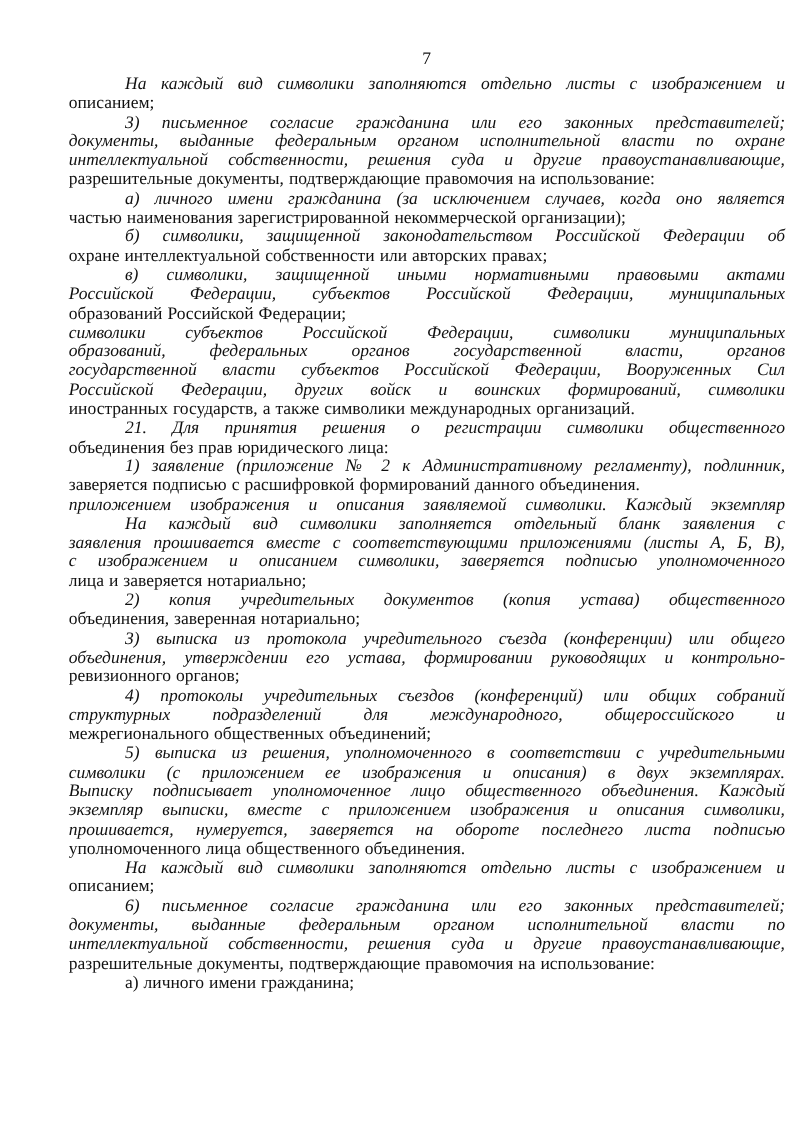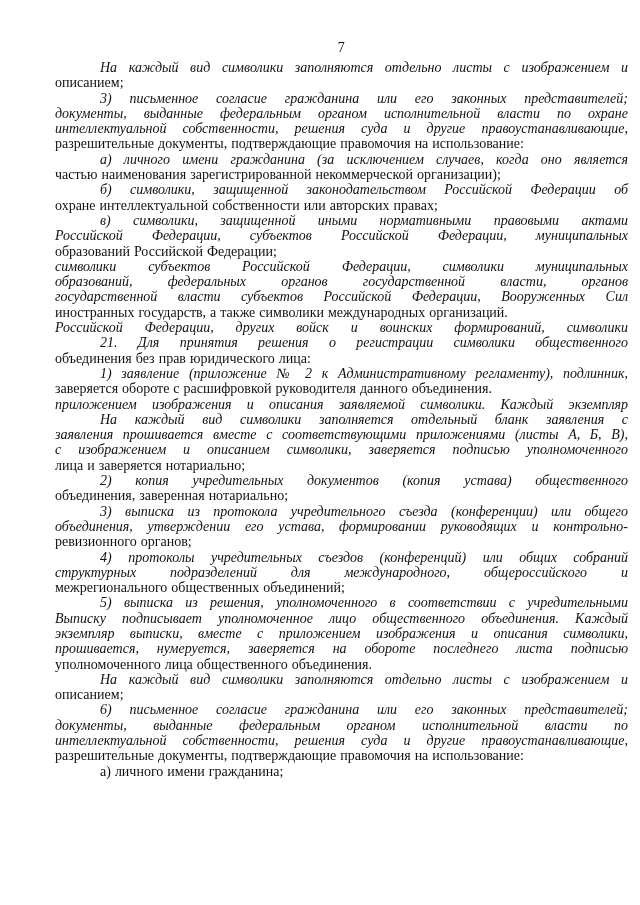--- a/index.html
+++ b/index.html
@@ -57,40 +57,41 @@
       <div class="line indent just">а) личного имени гражданина (за исключением случаев, когда оно является</div>
       <div class="line">частью наименования зарегистрированной некоммерческой организации);</div>
       <div class="line indent just">б) символики, защищенной законодательством Российской Федерации об</div>
       <div class="line">охране интеллектуальной собственности или авторских правах;</div>
       <div class="line indent just">в) символики, защищенной иными нормативными правовыми актами</div>
       <div class="line just">Российской Федерации, субъектов Российской Федерации, муниципальных</div>
       <div class="line">образований Российской Федерации;</div>
       <div class="line just">символики субъектов Российской Федерации, символики муниципальных</div>
       <div class="line just">образований, федеральных органов государственной власти, органов</div>
       <div class="line just">государственной власти субъектов Российской Федерации, Вооруженных Сил</div>
+      <div class="line just">Российской Федерации, других войск и воинских формирований, символики</div>
       <div class="line">иностранных государств, а также символики международных организаций.</div>
-      <div class="line just">Российской Федерации, других войск и воинских формирований, символики</div>
       <div class="line indent just">21. Для принятия решения о регистрации символики общественного</div>
       <div class="line">объединения без прав юридического лица:</div>
       <div class="line indent just">1) заявление (приложение № 2 к Административному регламенту), подлинник,</div>
-      <div class="line">заверяется обороте с расшифровкой руководителя данного объединения.</div>
+      <div class="line">заверяется подписью с расшифровкой формирований данного объединения.</div>
       <div class="line just">приложением изображения и описания заявляемой символики. Каждый экземпляр</div>
       <div class="line indent just">На каждый вид символики заполняется отдельный бланк заявления с</div>
       <div class="line just">заявления прошивается вместе с соответствующими приложениями (листы А, Б, В),</div>
       <div class="line just">с изображением и описанием символики, заверяется подписью уполномоченного</div>
       <div class="line">лица и заверяется нотариально;</div>
       <div class="line indent just">2) копия учредительных документов (копия устава) общественного</div>
       <div class="line">объединения, заверенная нотариально;</div>
       <div class="line indent just">3) выписка из протокола учредительного съезда (конференции) или общего</div>
       <div class="line just">объединения, утверждении его устава, формировании руководящих и контрольно-</div>
       <div class="line">ревизионного органов;</div>
       <div class="line indent just">4) протоколы учредительных съездов (конференций) или общих собраний</div>
       <div class="line just">структурных подразделений для международного, общероссийского и</div>
       <div class="line">межрегионального общественных объединений;</div>
       <div class="line indent just">5) выписка из решения, уполномоченного в соответствии с учредительными</div>
+      <div class="line just">символики (с приложением ее изображения и описания) в двух экземплярах.</div>
       <div class="line just">Выписку подписывает уполномоченное лицо общественного объединения. Каждый</div>
       <div class="line just">экземпляр выписки, вместе с приложением изображения и описания символики,</div>
       <div class="line just">прошивается, нумеруется, заверяется на обороте последнего листа подписью</div>
       <div class="line">уполномоченного лица общественного объединения.</div>
       <div class="line indent just">На каждый вид символики заполняются отдельно листы с изображением и</div>
       <div class="line">описанием;</div>
       <div class="line indent just">6) письменное согласие гражданина или его законных представителей;</div>
       <div class="line just">документы, выданные федеральным органом исполнительной власти по</div>
       <div class="line just">интеллектуальной собственности, решения суда и другие правоустанавливающие,</div>
       <div class="line">разрешительные документы, подтверждающие правомочия на использование:</div>

